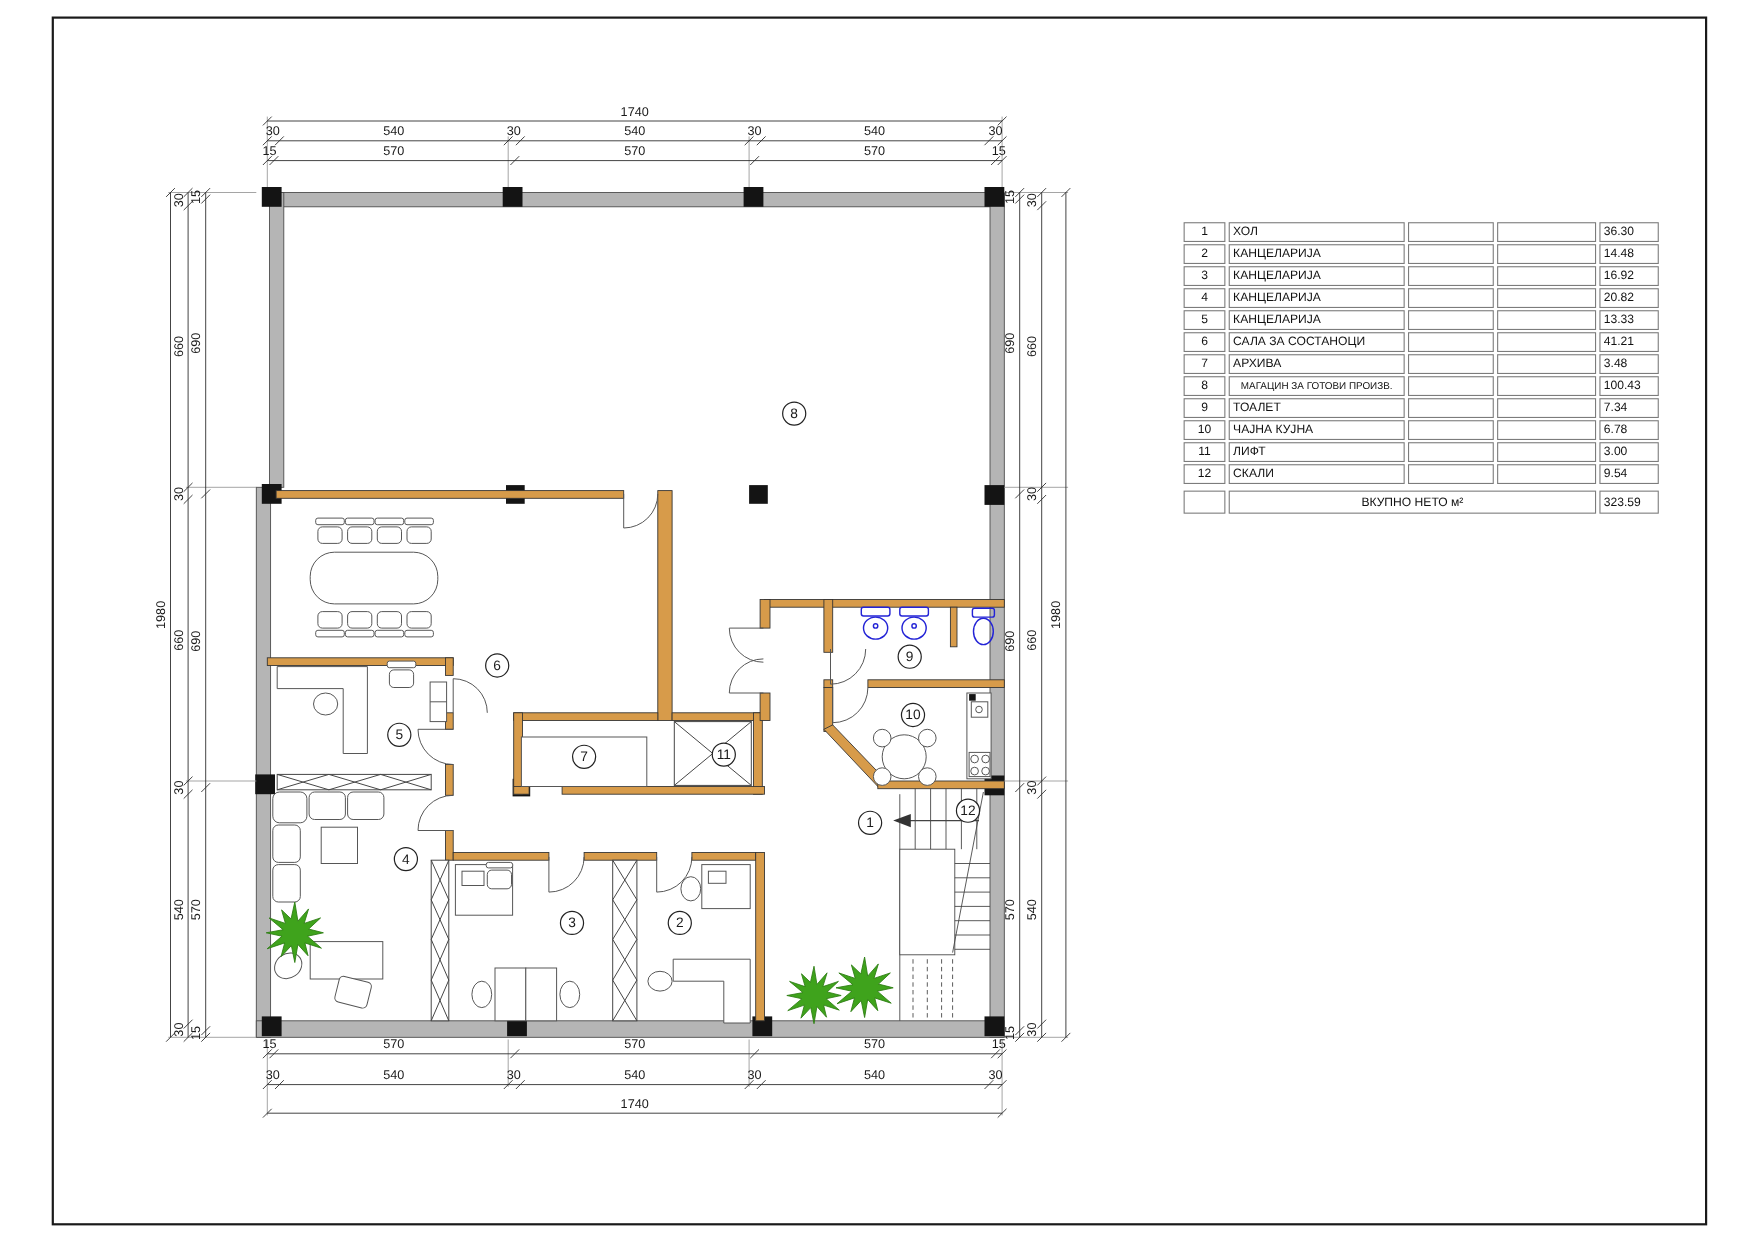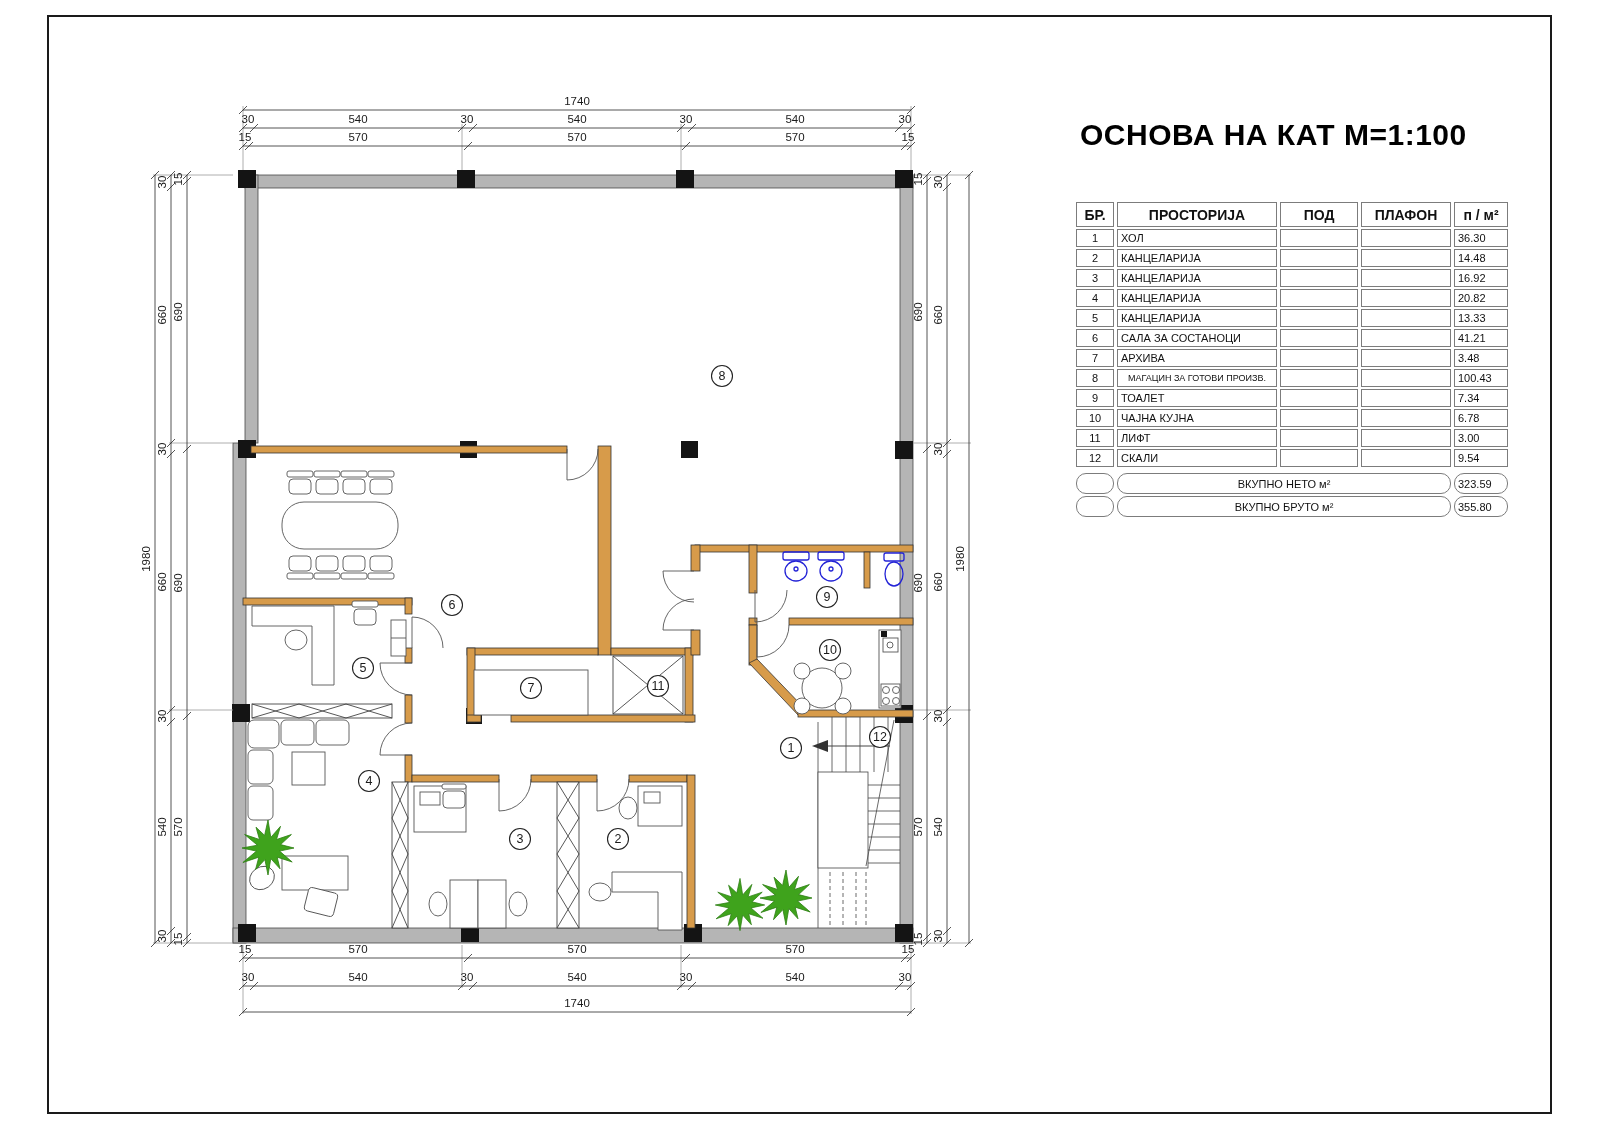--- a/index.html
+++ b/index.html
@@ -14,40 +14,32 @@
   table.sched td{border:1px solid #7c7c7c;background:#fff;height:16px;padding:0 3px;
                  font-size:11px;color:#111;white-space:nowrap;overflow:hidden;}
   table.sched tr.hdr td{font-size:14px;font-weight:bold;text-align:center;height:23px;}
   td.no{text-align:center;font-size:12px;width:30px;}
   td.name{width:152px;}
   td.name.small{font-size:9px;text-align:center;}
   td.floor{width:70px;}
   td.ceil{width:82px;}
   td.area{text-align:left;font-size:12px;width:46px;padding-right:5px;}
   tr.sp td{border:none;height:2px;background:transparent;}
-  tr.tot td{height:19px;border-radius:10px;}
+  tr.tot td{height:19px;}
   td.ghost{border:none;background:transparent;}
   td.tlabel{text-align:center;font-size:12.5px;}
 </style>
 </head>
 <body>
 
 <div id="stage">
 
-  <div class="title">ОСНОВА НА КАТ М=1:100</div>
 
   <table class="sched">
     <tbody>
-        <tr class="hdr">
-      <td class="no">БР.</td>
-      <td class="name">ПРОСТОРИЈА</td>
-      <td class="floor">ПОД</td>
-      <td class="ceil">ПЛАФОН</td>
-      <td class="area" style="text-align:center;">п / м²</td>
-    </tr>
     <tr>
       <td class="no">1</td>
       <td class="name">ХОЛ</td>
       <td class="floor"></td>
       <td class="ceil"></td>
       <td class="area">36.30</td>
     </tr>
     <tr>
       <td class="no">2</td>
       <td class="name">КАНЦЕЛАРИЈА</td>
@@ -125,25 +117,20 @@
       <td class="ceil"></td>
       <td class="area">9.54</td>
     </tr>
     <tr class="sp">
           <td class="ghost" colspan="5"></td>
         </tr>
     <tr class="tot">
       <td class="ghost"></td>
       <td class="tlabel" colspan="3">ВКУПНО НЕТО м²</td>
       <td class="area">323.59</td>
-    </tr>
-    <tr class="tot">
-      <td class="ghost"></td>
-      <td class="tlabel" colspan="3">ВКУПНО БРУТО м²</td>
-      <td class="area">355.80</td>
     </tr>
   </tbody>
     </table>
 
   <svg width="1600" height="1131" viewBox="0 0 1600 1131" style="position:absolute;left:0;top:0;">
     <defs>
       <path id="plant" d="M26,0 L11.6,3.1 L24.2,14 L9.2,9.2 L12,20.8 L2.8,10.6 L0,27 L-3.1,11.6 L-12.5,21.7 L-9.2,9.2 L-25.1,14.5 L-11.6,3.1 L-26,0 L-10.6,-2.8 L-23.4,-13.5 L-8.5,-8.5 L-12,-20.8 L-3.4,-12.6 L0,-28 L2.8,-10.6 L12.5,-21.7 L8.5,-8.5 L23.4,-13.5 L12.6,-3.4 Z"></path>
     </defs>
 
     <rect x="48" y="16" width="1503" height="1097" fill="none" stroke="#1a1a1a" stroke-width="2"></rect>

